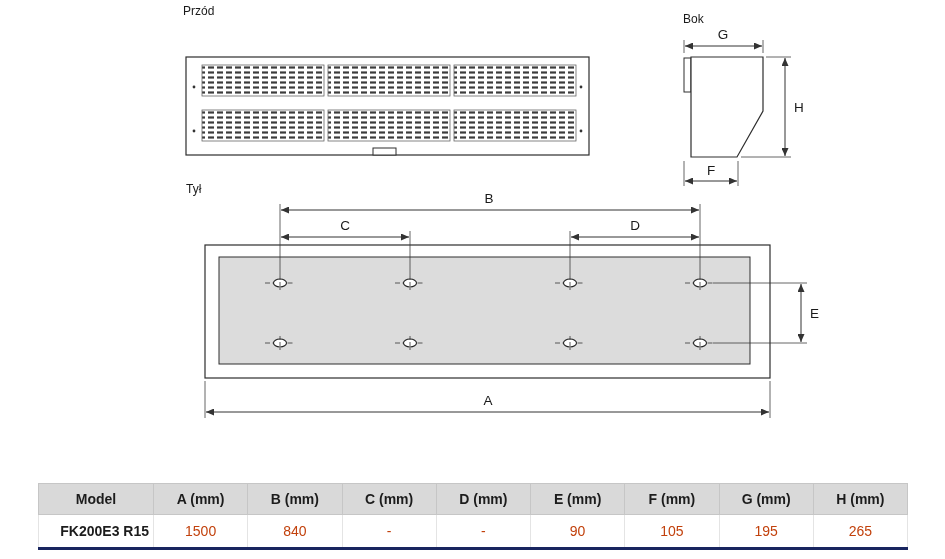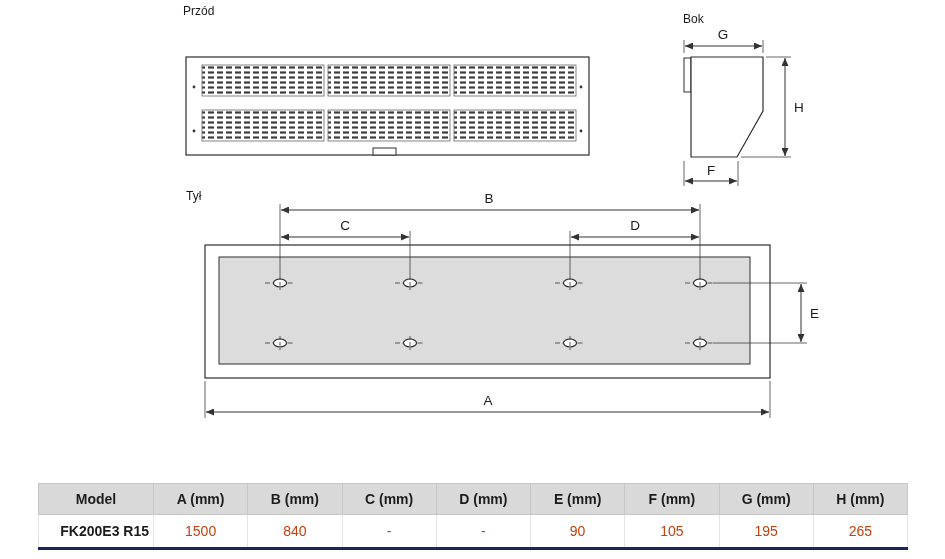--- a/index.html
+++ b/index.html
@@ -57,21 +57,21 @@
   }
   .col-model { width: 115px; }
 </style>
 </head>
 <body>
 
 <div class="canvas">
 
   <div class="view-label" style="left:183px; top:4px">Przód</div>
   <div class="view-label" style="left:683px; top:12px">Bok</div>
-  <div class="view-label" style="left:186px; top:189px">Tył</div>
+  <div class="view-label" style="left:186px; top:182px">Tył</div>
 
   <svg class="drawing" width="945" height="470" viewBox="0 0 945 470">
     <defs>
       <pattern id="grille" width="9" height="5" patternUnits="userSpaceOnUse">
         <rect x="1" y="1.4" width="6" height="2.2" fill="#3c3c3c"></rect>
       </pattern>
       <marker id="arrR" markerWidth="9" markerHeight="8" refX="8" refY="3.5" orient="0">
         <path d="M0,0 L8,3.5 L0,7 z" fill="#333"></path>
       </marker>
       <marker id="arrL" markerWidth="9" markerHeight="8" refX="0" refY="3.5" orient="0">

